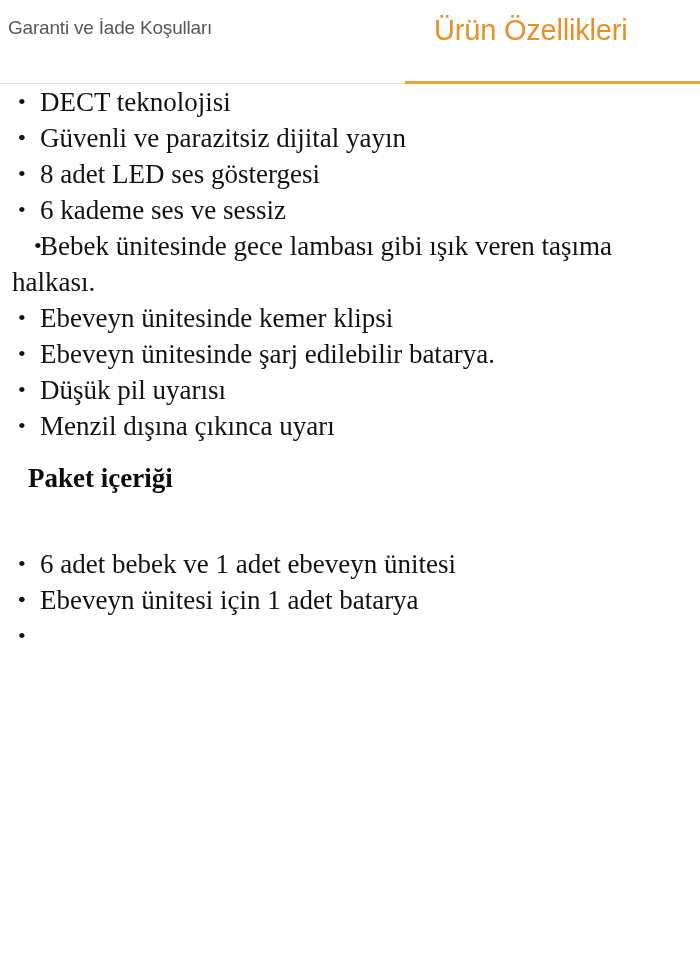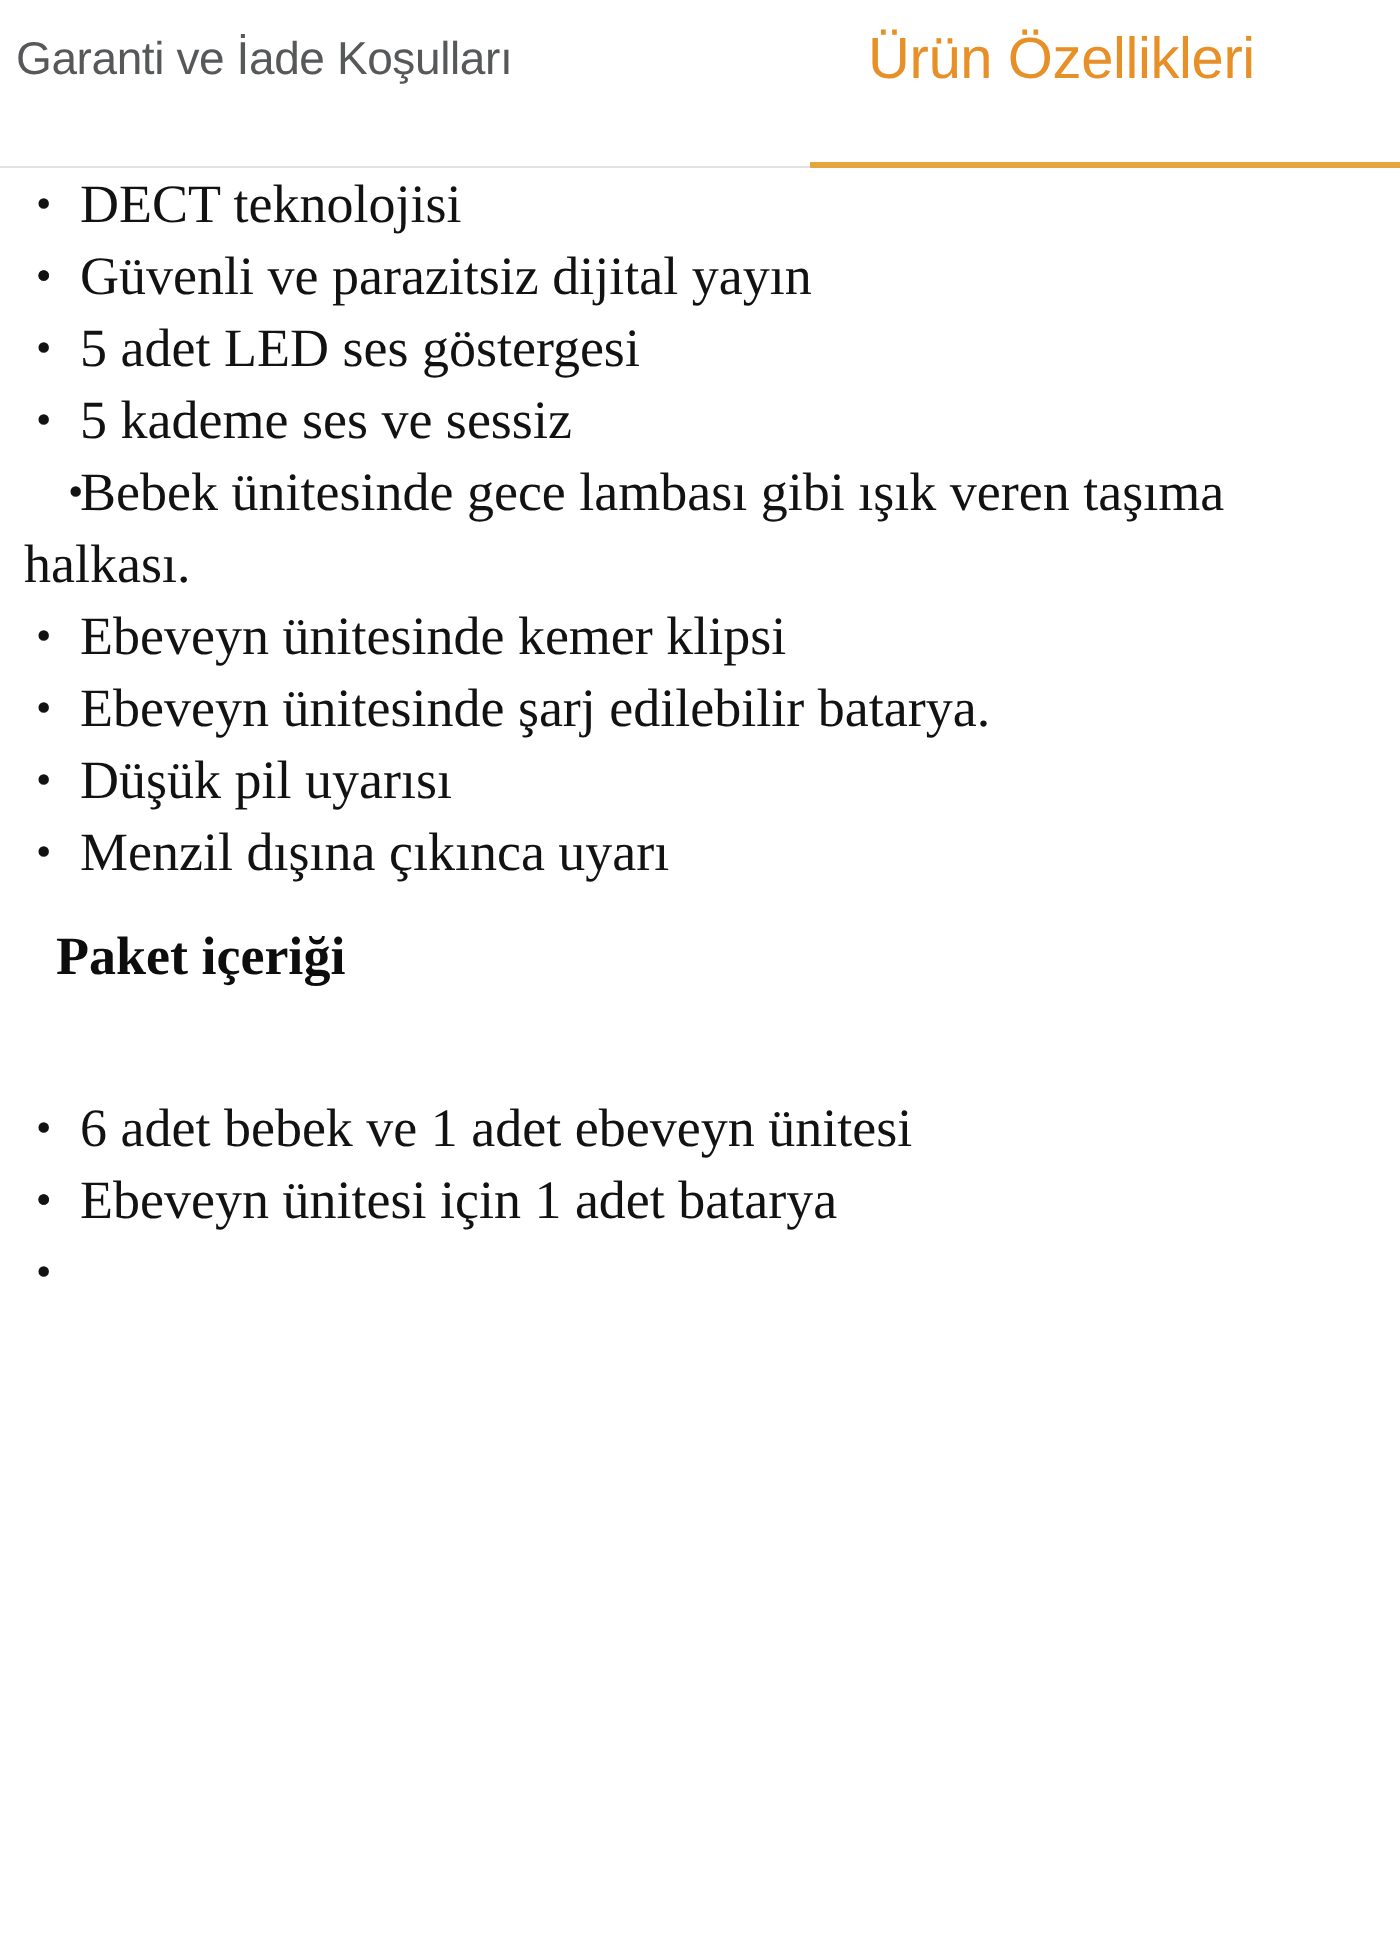--- a/index.html
+++ b/index.html
@@ -48,21 +48,21 @@
     display: block;
     cursor: pointer;
     background: transparent;
     border: 0;
     padding: 0;
   }
   .tab-inactive {
     left: 8px;
     top: 18px;
     height: auto;
-    font-size: 23px;
+    font-size: 19px;
     letter-spacing: -0.2px;
     font-weight: 400;
     color: #57585a;
   }
   .tab-active {
     left: 434px;
     top: 16px;
     height: auto;
     font-size: 29px;
     letter-spacing: -0.2px;
@@ -145,22 +145,22 @@
 
     <div class="tab-active-underline"></div>
   </div>
 
   <div class="content">
 
     <ul class="speclist list-first" id="spec-list">
         <li style="padding-left: 40px; margin-left: 0px; text-indent: 0px;"><span class="bullet">•</span><span>DECT teknolojisi</span></li>
         <li style="padding-left: 40px; margin-left: 0px; text-indent: 0px;"><span class="bullet">•</span></li>
         <li style="padding-left: 40px; margin-left: 0px; text-indent: 0px;"><span class="bullet">•</span><span>Güvenli ve parazitsiz dijital yayın</span></li>
-        <li style="padding-left: 40px; margin-left: 0px; text-indent: 0px;"><span class="bullet">•</span><span>5 adet LED ses göstergesi</span></li>
-        <li style="padding-left: 40px; margin-left: 0px; text-indent: 0px;"><span class="bullet">•</span><span>5 kademe ses ve sessiz</span></li>
+        <li style="padding-left: 40px; margin-left: 0px; text-indent: 0px;"><span class="bullet">•</span><span>8 adet LED ses göstergesi</span></li>
+        <li style="padding-left: 40px; margin-left: 0px; text-indent: 0px;"><span class="bullet">•</span><span>6 kademe ses ve sessiz</span></li>
         <li style="padding-left: 12px; margin-left: 0px; text-indent: 28px;"><span class="bullet" style="left: 6px;">•</span><span>Bebek ünitesinde gece lambası gibi ışık veren taşıma halkası.</span></li>
         <li style="padding-left: 40px; margin-left: 0px; text-indent: 0px;"><span class="bullet">•</span><span>Ebeveyn ünitesinde kemer klipsi</span></li>
         <li style="padding-left: 40px; margin-left: 0px; text-indent: 0px;"><span class="bullet">•</span><span>Ebeveyn ünitesinde şarj edilebilir batarya.</span></li>
         <li style="padding-left: 40px; margin-left: 0px; text-indent: 0px;"><span class="bullet">•</span><span>Düşük pil uyarısı</span></li>
         <li style="padding-left: 40px; margin-left: 0px; text-indent: 0px;"><span class="bullet">•</span><span>Menzil dışına çıkınca uyarı</span></li>
       </ul>
 
     <div class="section-heading">Paket içeriği</div>
 
     <div class="spacer-line"></div>

